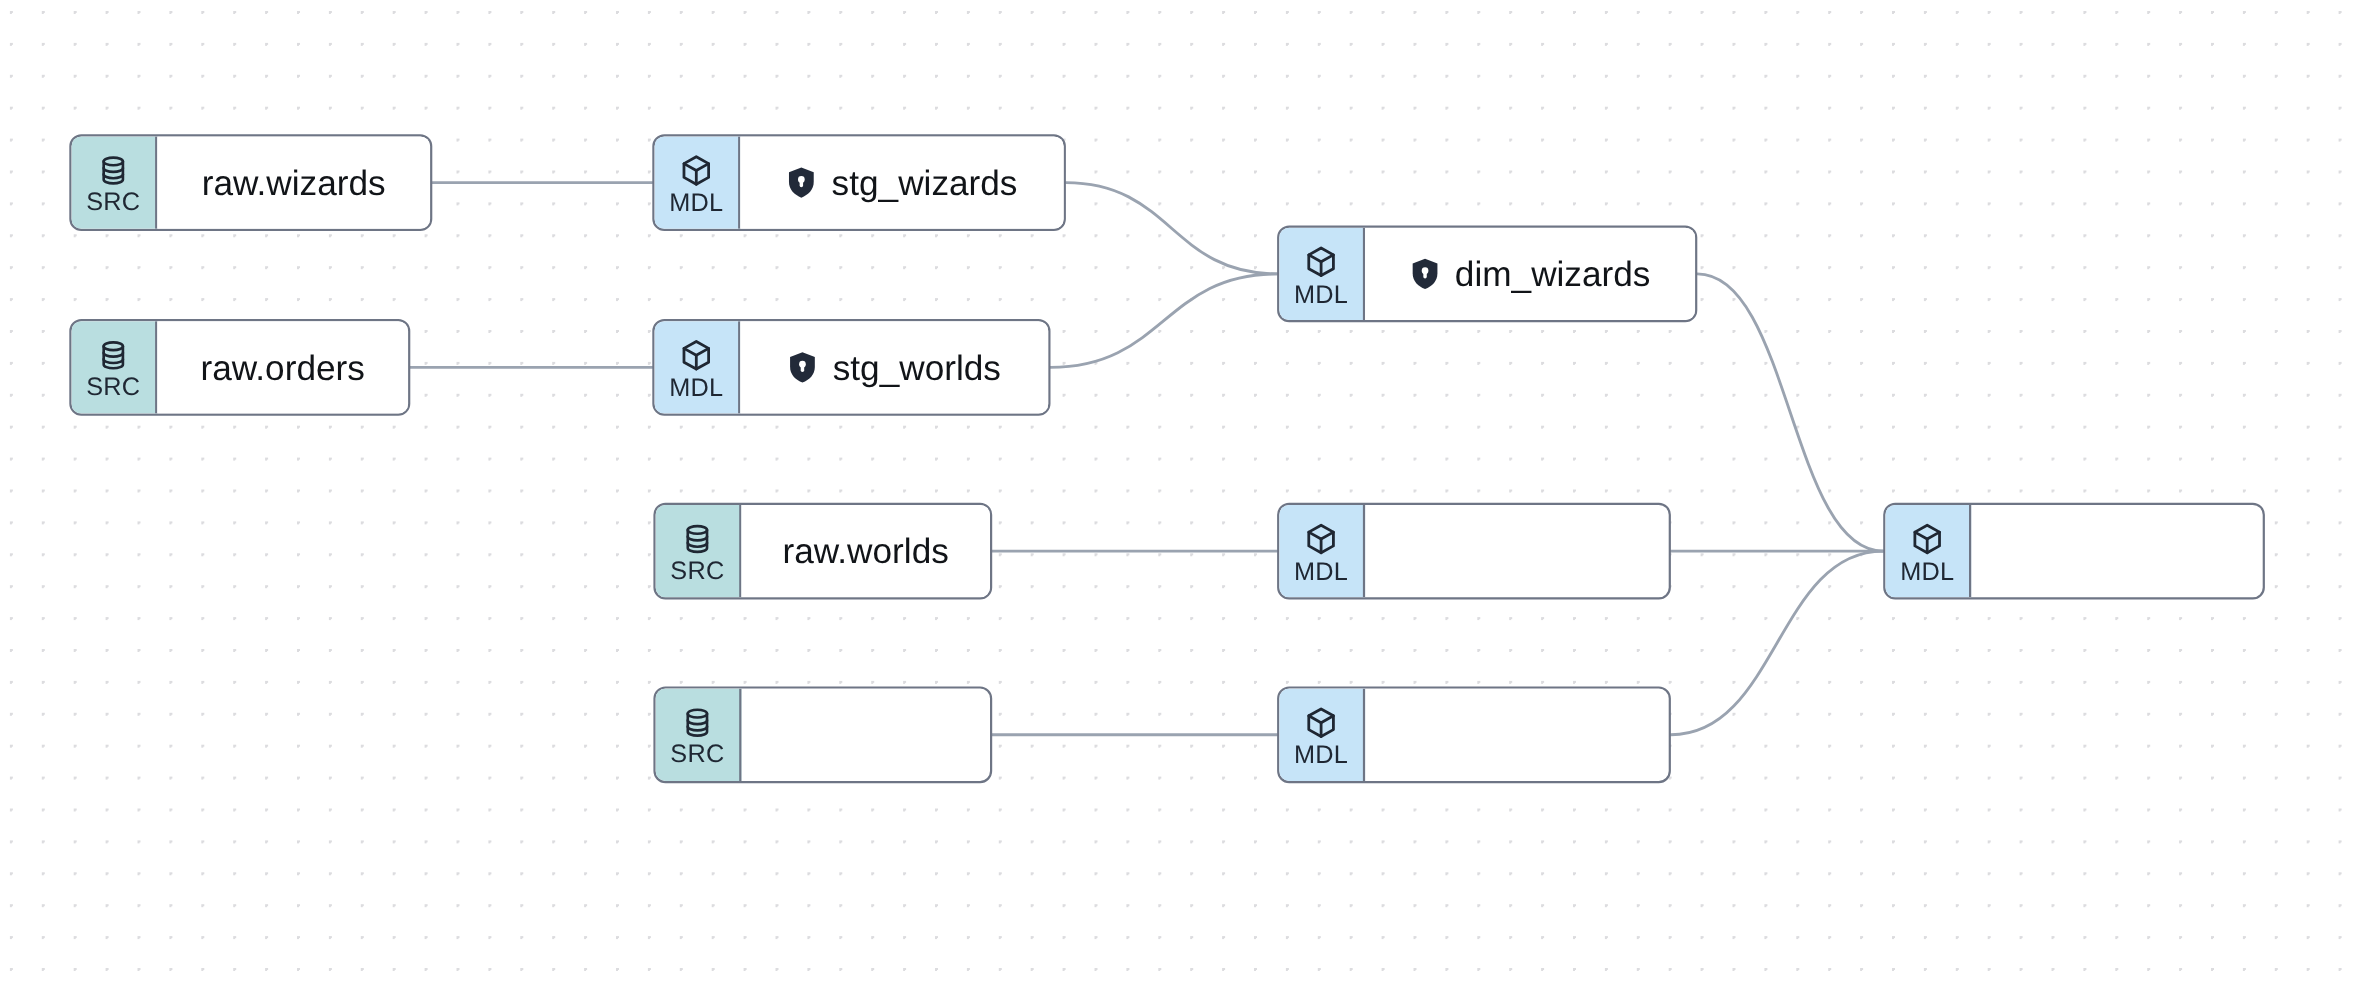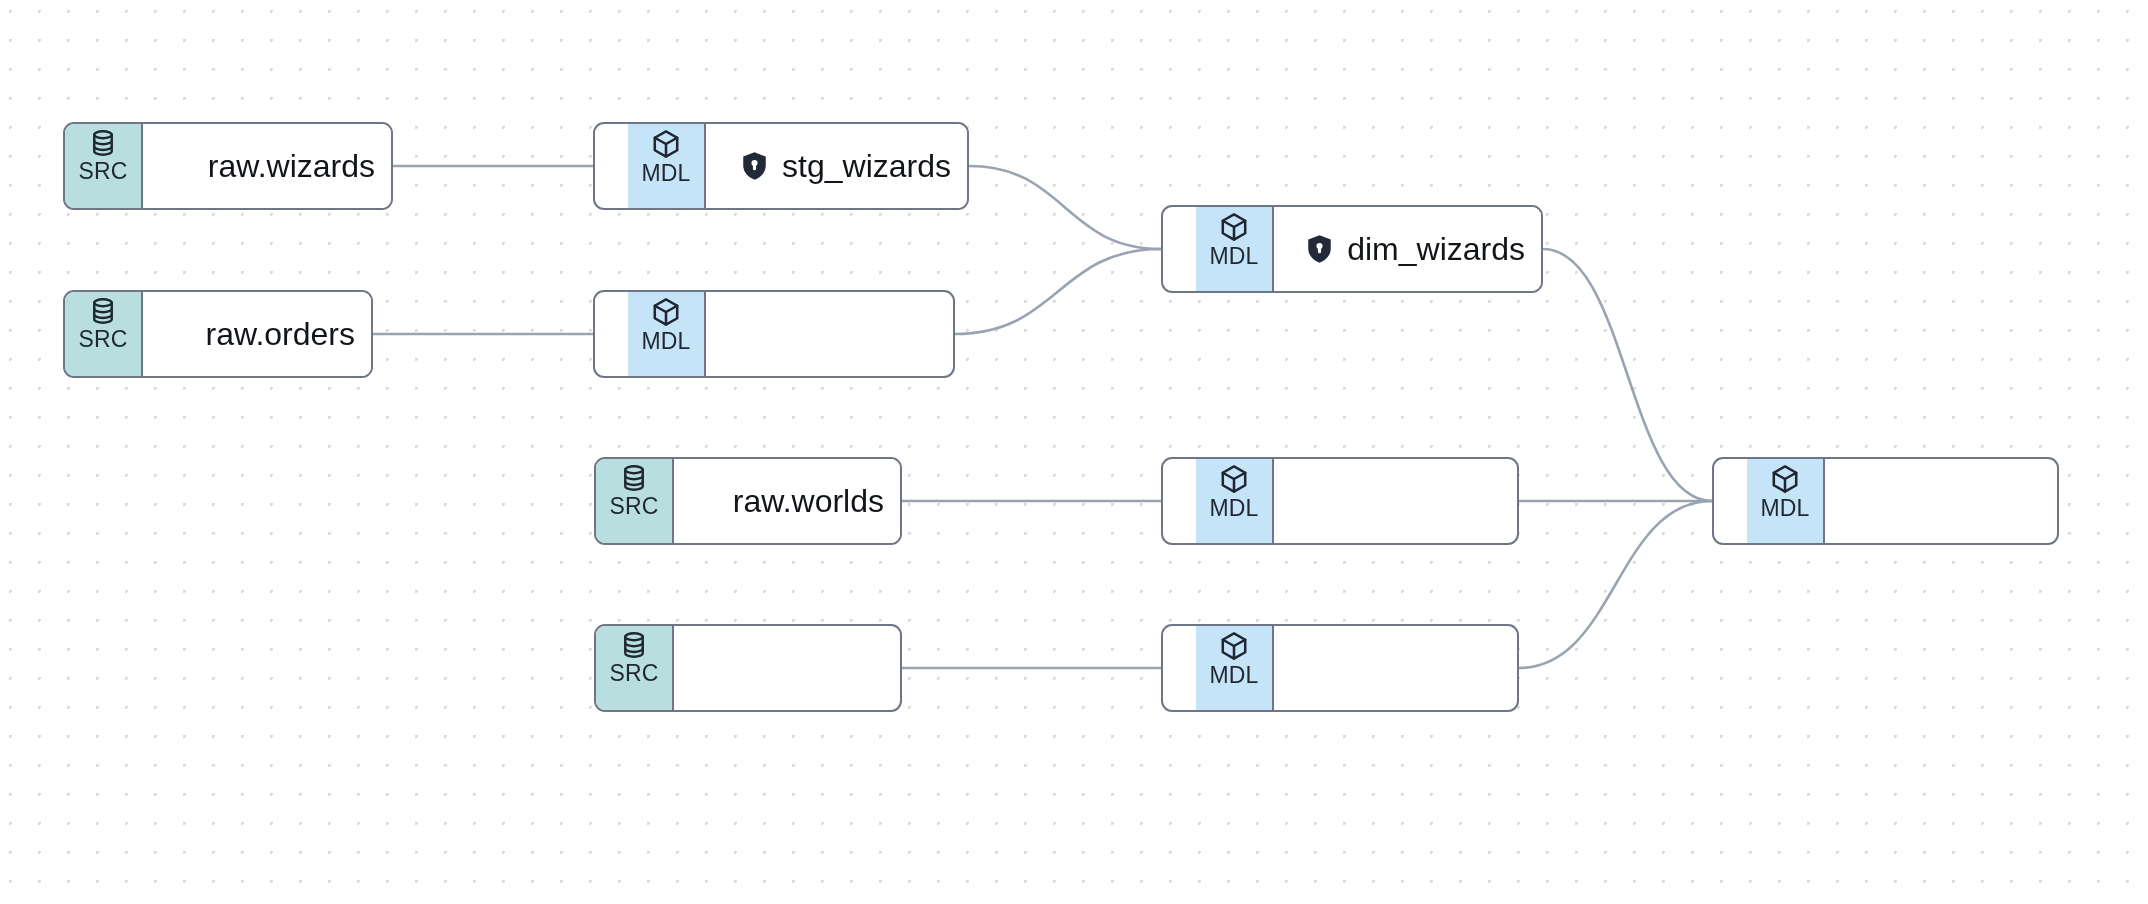--- a/index.html
+++ b/index.html
@@ -41,45 +41,46 @@
     background: #ffffff;
     overflow: hidden;
   }
 
   .badge {
     flex: 0 0 auto;
     width: 78px;
     display: flex;
     flex-direction: column;
     align-items: center;
+    justify-content: center;
     gap: 1px;
     border-right: 2px solid #6e7585;
     box-sizing: border-box;
     padding-top: 4px;
   }
   .badge.src { background: #b9dee0; }
-  .badge.mdl { background: #c6e4f8; margin-left: 33px; }
+  .badge.mdl { background: #c6e4f8; }
 
   .badge-icon {
     display: block;
     line-height: 0;
   }
   .badge-label {
     font-size: 23px;
     line-height: 25px;
     color: #1f2733;
     letter-spacing: 0.2px;
     font-family: "Liberation Sans", sans-serif;
   }
 
   .node-body {
     flex: 1 1 auto;
     display: flex;
     align-items: center;
-    justify-content: flex-end;
+    justify-content: center;
     gap: 14px;
     padding: 0 16px;
     background: #ffffff;
     box-sizing: border-box;
   }
 
   .shield-icon {
     flex: 0 0 auto;
     display: block;
     line-height: 0;
@@ -204,67 +205,77 @@
     <div class="badge mdl">
       <span class="badge-icon">
         <svg width="32" height="32" viewBox="0 0 24 24" fill="none" stroke="#1f2733" stroke-width="1.9" stroke-linecap="round" stroke-linejoin="round">
           <path d="M12 2.6 L20.4 7.3 L20.4 16.7 L12 21.4 L3.6 16.7 L3.6 7.3 Z"></path>
           <path d="M3.6 7.3 L12 12 L20.4 7.3"></path>
           <path d="M12 12 L12 21.4"></path>
         </svg>
       </span>
       <span class="badge-label">MDL</span>
     </div>
-  </div>
-
-  <div class="node" style="left:1161px; top:457px; width:358px; height:88px;">
-    <div class="badge mdl">
-      <span class="badge-icon">
-        <svg width="32" height="32" viewBox="0 0 24 24" fill="none" stroke="#1f2733" stroke-width="1.9" stroke-linecap="round" stroke-linejoin="round">
-          <path d="M12 2.6 L20.4 7.3 L20.4 16.7 L12 21.4 L3.6 16.7 L3.6 7.3 Z"></path>
-          <path d="M3.6 7.3 L12 12 L20.4 7.3"></path>
-          <path d="M12 12 L12 21.4"></path>
-        </svg>
-      </span>
-      <span class="badge-label">MDL</span>
-    </div>
-  </div>
-
-  <div class="node" style="left:1161px; top:624px; width:358px; height:88px;">
-    <div class="badge mdl">
-      <span class="badge-icon">
-        <svg width="32" height="32" viewBox="0 0 24 24" fill="none" stroke="#1f2733" stroke-width="1.9" stroke-linecap="round" stroke-linejoin="round">
-          <path d="M12 2.6 L20.4 7.3 L20.4 16.7 L12 21.4 L3.6 16.7 L3.6 7.3 Z"></path>
-          <path d="M3.6 7.3 L12 12 L20.4 7.3"></path>
-          <path d="M12 12 L12 21.4"></path>
-        </svg>
-      </span>
-      <span class="badge-label">MDL</span>
-    </div>
-  </div>
-
-  <div class="node" style="left:1161px; top:205px; width:382px; height:88px;">
-    <div class="badge mdl">
-      <span class="badge-icon">
-        <svg width="32" height="32" viewBox="0 0 24 24" fill="none" stroke="#1f2733" stroke-width="1.9" stroke-linecap="round" stroke-linejoin="round">
-          <path d="M12 2.6 L20.4 7.3 L20.4 16.7 L12 21.4 L3.6 16.7 L3.6 7.3 Z"></path>
-          <path d="M3.6 7.3 L12 12 L20.4 7.3"></path>
-          <path d="M12 12 L12 21.4"></path>
-        </svg>
-      </span>
-      <span class="badge-label">MDL</span>
-    </div>
     <div class="node-body">
       <span class="shield-icon">
         <svg width="27" height="30" viewBox="0 0 24 26" fill="#222a39">
           <path d="M12 0.8 L22 4.6 V12.4 c0 6.5 -4.4 10.6 -10 12.8 C6.4 23 2 18.9 2 12.4 V4.6 Z"></path>
           <circle cx="12" cy="10.4" r="2.7" fill="#ffffff"></circle>
           <rect x="10.6" y="10.8" width="2.8" height="6" rx="1.4" fill="#ffffff"></rect>
         </svg>
       </span>
+      <span class="node-label">stg_worlds</span>
+    </div>
+  </div>
+
+  <div class="node" style="left:1161px; top:457px; width:358px; height:88px;">
+    <div class="badge mdl">
+      <span class="badge-icon">
+        <svg width="32" height="32" viewBox="0 0 24 24" fill="none" stroke="#1f2733" stroke-width="1.9" stroke-linecap="round" stroke-linejoin="round">
+          <path d="M12 2.6 L20.4 7.3 L20.4 16.7 L12 21.4 L3.6 16.7 L3.6 7.3 Z"></path>
+          <path d="M3.6 7.3 L12 12 L20.4 7.3"></path>
+          <path d="M12 12 L12 21.4"></path>
+        </svg>
+      </span>
+      <span class="badge-label">MDL</span>
+    </div>
+  </div>
+
+  <div class="node" style="left:1161px; top:624px; width:358px; height:88px;">
+    <div class="badge mdl">
+      <span class="badge-icon">
+        <svg width="32" height="32" viewBox="0 0 24 24" fill="none" stroke="#1f2733" stroke-width="1.9" stroke-linecap="round" stroke-linejoin="round">
+          <path d="M12 2.6 L20.4 7.3 L20.4 16.7 L12 21.4 L3.6 16.7 L3.6 7.3 Z"></path>
+          <path d="M3.6 7.3 L12 12 L20.4 7.3"></path>
+          <path d="M12 12 L12 21.4"></path>
+        </svg>
+      </span>
+      <span class="badge-label">MDL</span>
+    </div>
+  </div>
+
+  <div class="node" style="left:1161px; top:205px; width:382px; height:88px;">
+    <div class="badge mdl">
+      <span class="badge-icon">
+        <svg width="32" height="32" viewBox="0 0 24 24" fill="none" stroke="#1f2733" stroke-width="1.9" stroke-linecap="round" stroke-linejoin="round">
+          <path d="M12 2.6 L20.4 7.3 L20.4 16.7 L12 21.4 L3.6 16.7 L3.6 7.3 Z"></path>
+          <path d="M3.6 7.3 L12 12 L20.4 7.3"></path>
+          <path d="M12 12 L12 21.4"></path>
+        </svg>
+      </span>
+      <span class="badge-label">MDL</span>
+    </div>
+    <div class="node-body">
+      <span class="shield-icon">
+        <svg width="27" height="30" viewBox="0 0 24 26" fill="#222a39">
+          <path d="M12 0.8 L22 4.6 V12.4 c0 6.5 -4.4 10.6 -10 12.8 C6.4 23 2 18.9 2 12.4 V4.6 Z"></path>
+          <circle cx="12" cy="10.4" r="2.7" fill="#ffffff"></circle>
+          <rect x="10.6" y="10.8" width="2.8" height="6" rx="1.4" fill="#ffffff"></rect>
+        </svg>
+      </span>
       <span class="node-label">dim_wizards</span>
     </div>
   </div>
 
   <div class="node" style="left:1712px; top:457px; width:347px; height:88px;">
     <div class="badge mdl">
       <span class="badge-icon">
         <svg width="32" height="32" viewBox="0 0 24 24" fill="none" stroke="#1f2733" stroke-width="1.9" stroke-linecap="round" stroke-linejoin="round">
           <path d="M12 2.6 L20.4 7.3 L20.4 16.7 L12 21.4 L3.6 16.7 L3.6 7.3 Z"></path>
           <path d="M3.6 7.3 L12 12 L20.4 7.3"></path>

